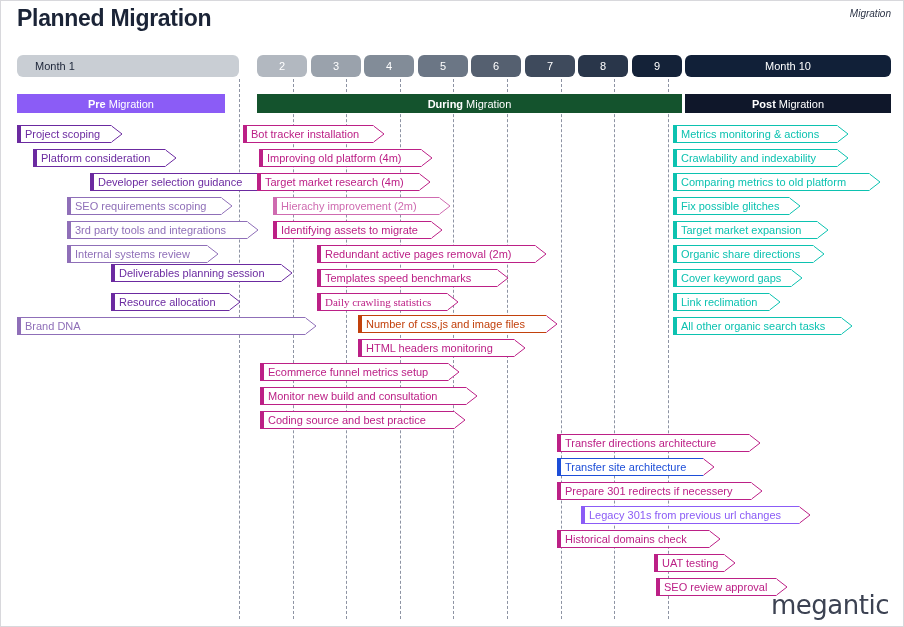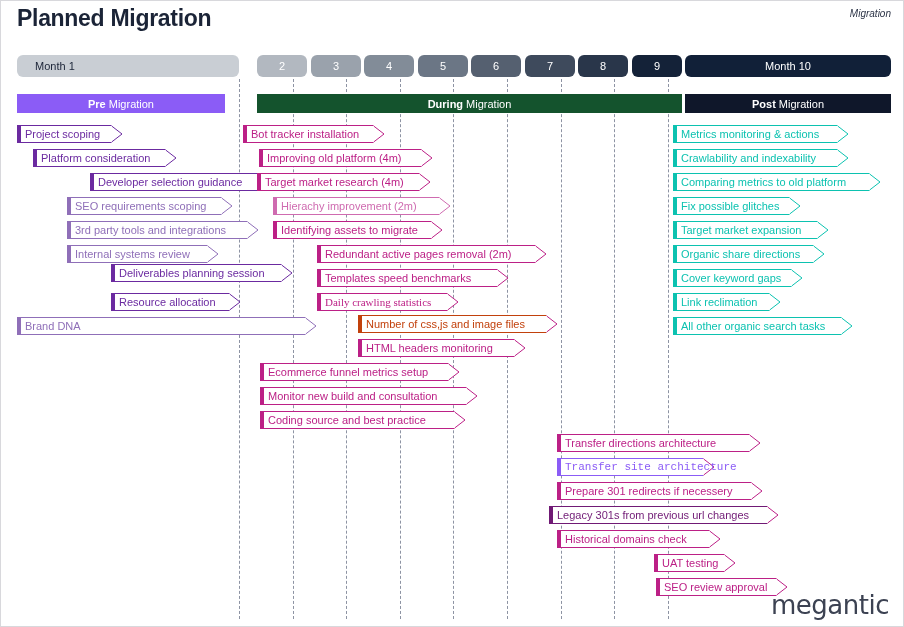--- a/index.html
+++ b/index.html
@@ -392,21 +392,21 @@
         <div class="body"></div>
         <div class="cap"></div>
         <div class="point">
           <svg width="12" height="18" viewBox="0 0 12 18">
             <path d="M0 0.5 L11 9 L0 17.5" fill="#ffffff" stroke="#bc2086" stroke-width="1" stroke-linejoin="miter"></path>
             <path d="M0 0.5 L0 17.5" stroke="#ffffff" stroke-width="1.6"></path>
           </svg>
         </div>
         <div class="lbl">Transfer directions architecture</div>
       </div>
-      <div class="task" style="left: 556px; top: 457px; width: 158px; color: #8b5cf6; font-family: Liberation Mono, monospace;">
+      <div class="task" style="left: 556px; top: 457px; width: 158px; color: #1d4ed8;">
         <div class="body"></div>
         <div class="cap"></div>
         <div class="point">
           <svg width="12" height="18" viewBox="0 0 12 18">
             <path d="M0 0.5 L11 9 L0 17.5" fill="#ffffff" stroke="#bc2086" stroke-width="1" stroke-linejoin="miter"></path>
             <path d="M0 0.5 L0 17.5" stroke="#ffffff" stroke-width="1.6"></path>
           </svg>
         </div>
         <div class="lbl">Transfer site architecture</div>
       </div>
@@ -414,21 +414,21 @@
         <div class="body"></div>
         <div class="cap"></div>
         <div class="point">
           <svg width="12" height="18" viewBox="0 0 12 18">
             <path d="M0 0.5 L11 9 L0 17.5" fill="#ffffff" stroke="#bc2086" stroke-width="1" stroke-linejoin="miter"></path>
             <path d="M0 0.5 L0 17.5" stroke="#ffffff" stroke-width="1.6"></path>
           </svg>
         </div>
         <div class="lbl">Prepare 301 redirects if necessery</div>
       </div>
-      <div class="task" style="left: 548px; top: 505px; width: 230px; color: #701a75;">
+      <div class="task" style="left: 580px; top: 505px; width: 230px; color: #8b5cf6;">
         <div class="body"></div>
         <div class="cap"></div>
         <div class="point">
           <svg width="12" height="18" viewBox="0 0 12 18">
             <path d="M0 0.5 L11 9 L0 17.5" fill="#ffffff" stroke="#bc2086" stroke-width="1" stroke-linejoin="miter"></path>
             <path d="M0 0.5 L0 17.5" stroke="#ffffff" stroke-width="1.6"></path>
           </svg>
         </div>
         <div class="lbl">Legacy 301s from previous url changes</div>
       </div>

